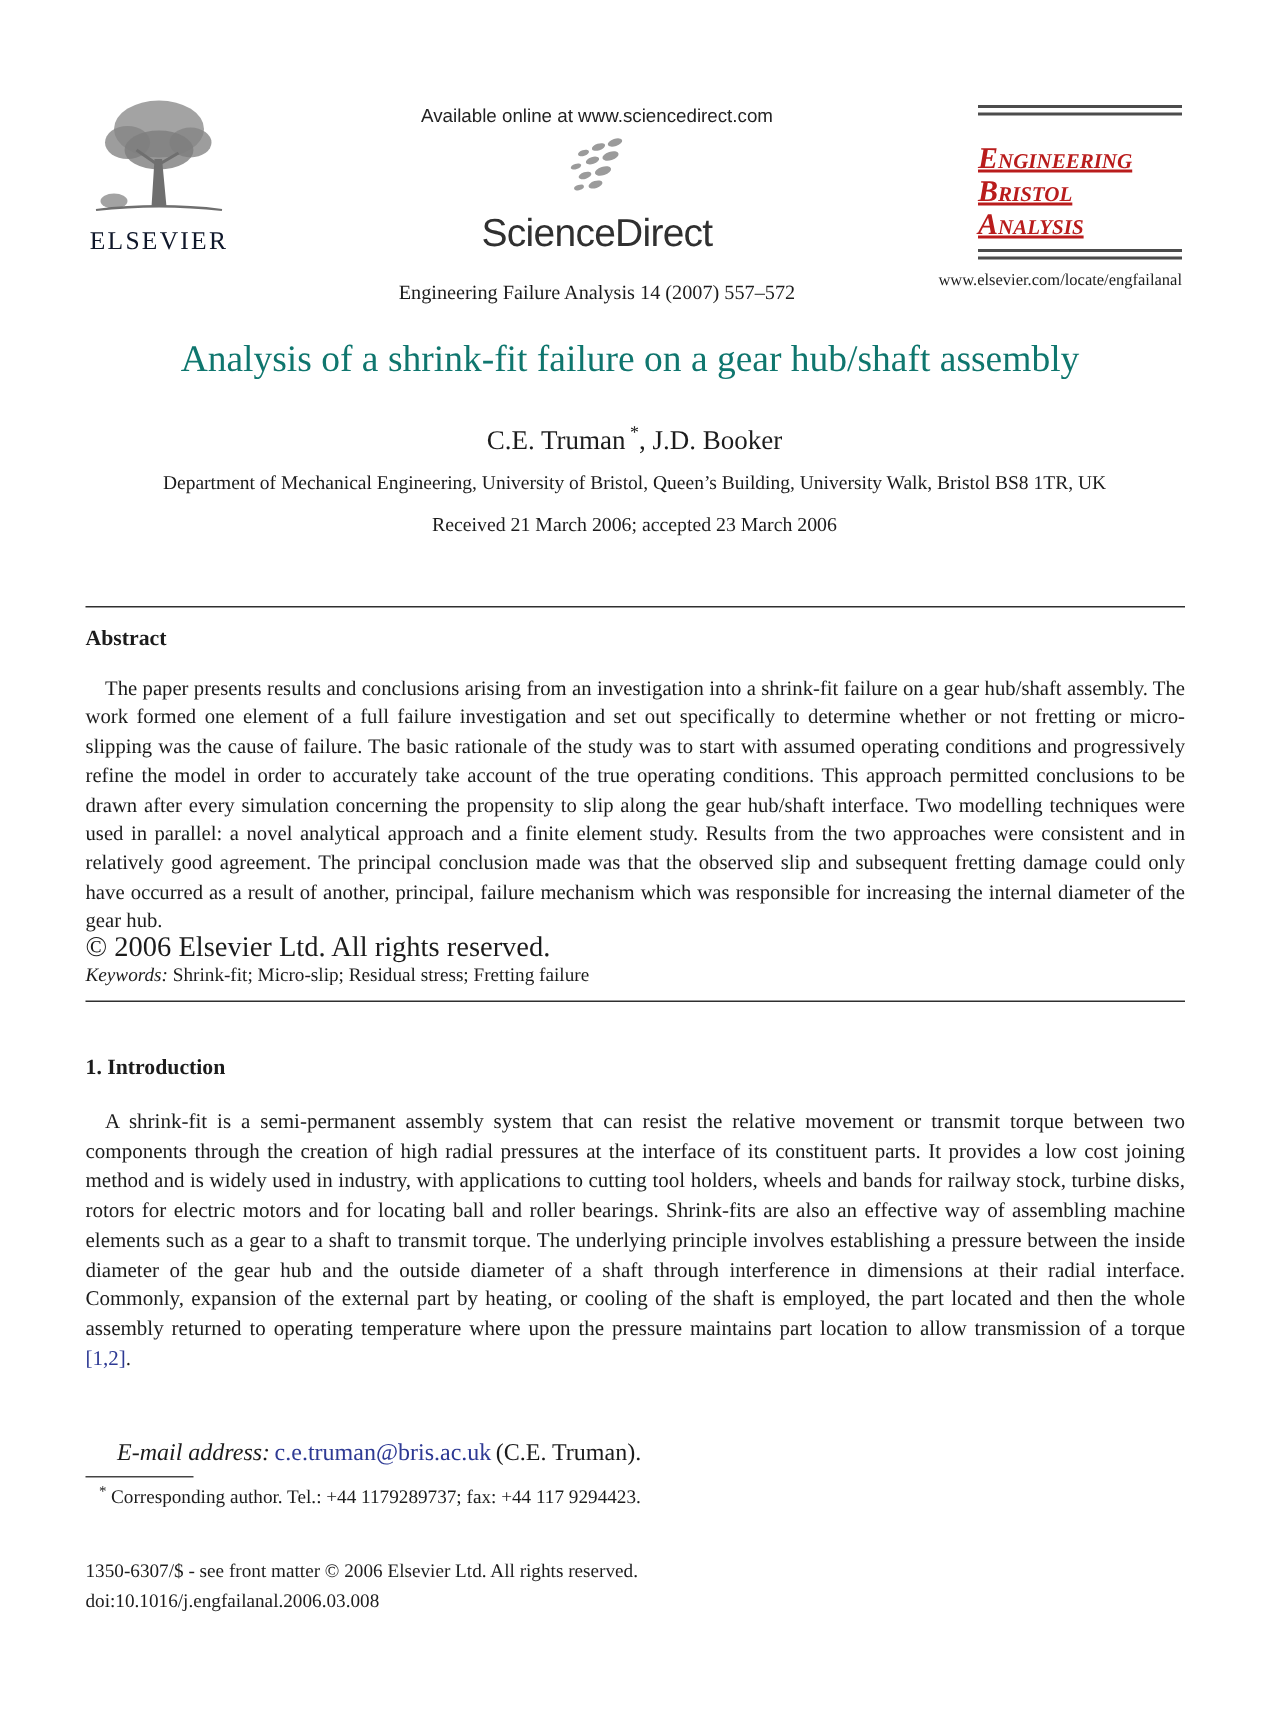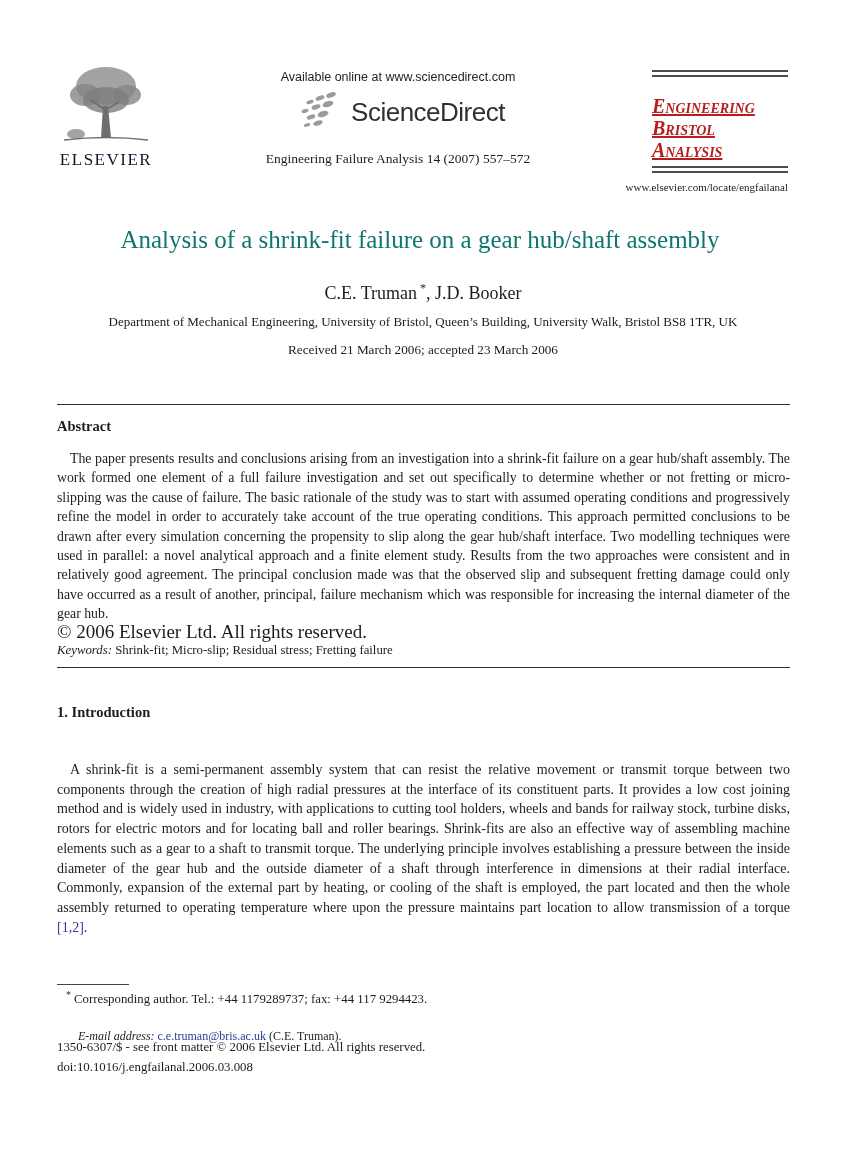--- a/index.html
+++ b/index.html
@@ -11,21 +11,21 @@
   .abs { position:absolute; }
   .sans { font-family:"Liberation Sans","DejaVu Sans",sans-serif; }
 
   
   .elsevier-box { left:53px; top:62px; width:106px; text-align:center; }
   .elsevier-word { font-size:17px; letter-spacing:1.5px; margin-top:2px; color:#0f172a; }
 
   
   .head-center { left:228px; top:70px; width:340px; text-align:center; }
   .avail { font-size:12.5px; color:#222; }
-  .sd-row { margin-top:5px; display:flex; align-items:center; justify-content:center; gap:4px; }
+  .sd-row { margin-top:5px; display:flex; align-items:center; justify-content:center; gap:4px;flex-direction:column; }
   .sd-word { font-size:26px; color:#303030; letter-spacing:-0.5px; font-weight:500; }
   .jcit { margin-top:16px; font-size:13.5px; }
 
   
   .journal-box { left:588px; top:70px; width:200px; }
   .dbl { height:7px; border-top:2px solid #4c4c4c; border-bottom:2px solid #4c4c4c; width:136px; margin-left:64px; }
   .jr-name { width:140px; margin-left:64px; padding:18px 0 5px 0;
              font-style:italic; font-weight:bold; font-variant:small-caps;
              font-size:20px; line-height:22px; color:#b91c1c;text-decoration:underline; }
   .jr-url { margin-top:8px; font-size:11px; text-align:right; color:#1c1c1c; }
@@ -43,28 +43,28 @@
 
   .sec-h { font-size:14.5px; font-weight:bold; }
   .abs-h { left:57px; top:418px; }
   .abs-p { left:57px; top:449px; width:733px; font-size:13.8px; line-height:19.4px;
            text-align:justify; text-indent:13px; }
   .copyright { left:57px; top:621px; font-size:19px; }
   .keywords { left:57px; top:643px; width:733px; font-size:12.8px; }
   .keywords .kw-label { font-style:italic; }
 
   .intro-h { left:57px; top:704px; }
-  .intro-p { left:57px; top:760px; width:733px; font-size:14px; line-height:19.7px;
+  .intro-p { left:57px; top:739px; width:733px; font-size:14px; line-height:19.7px;
              text-align:justify; text-indent:13px; }
   .link { color:#2e3a94; text-decoration:none; cursor:pointer; }
 
   .fn-rule { left:57px; top:984px; width:72px; border-top:1px solid #444; height:0; }
   .fn1 { left:57px; top:989px; width:733px; font-size:12.8px; padding-left:9px; }
   .fn1 sup { font-size:10px; margin-right:3px; }
-  .fn2 { left:57px; top:1029px; width:733px; font-size:12px; padding-left:21px; }
+  .fn2 { left:57px; top:960px; width:733px; font-size:16px; padding-left:21px; }
   .fn2 .em-label { font-style:italic; }
   .fn2 .link { margin:0 3px; }
   .imprint1 { left:57px; top:1040px; font-size:12.8px; }
   .imprint2 { left:57px; top:1060px; font-size:12.8px; }
 </style>
 </head>
 <body>
 
 <div>
 

